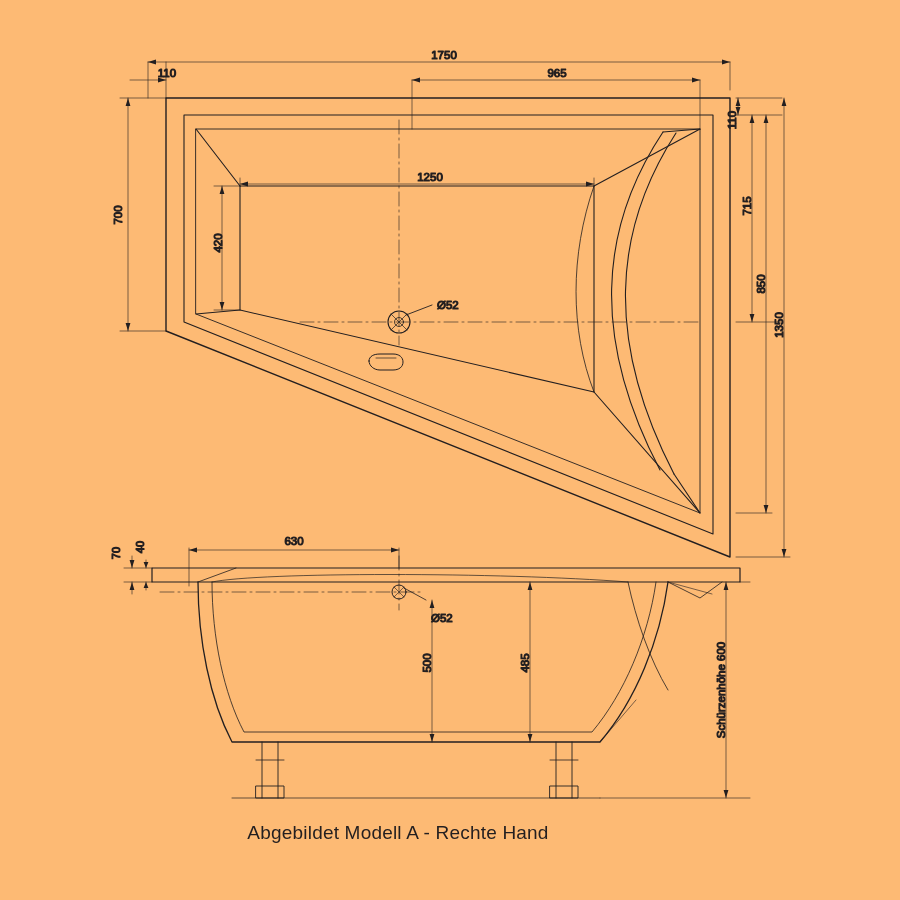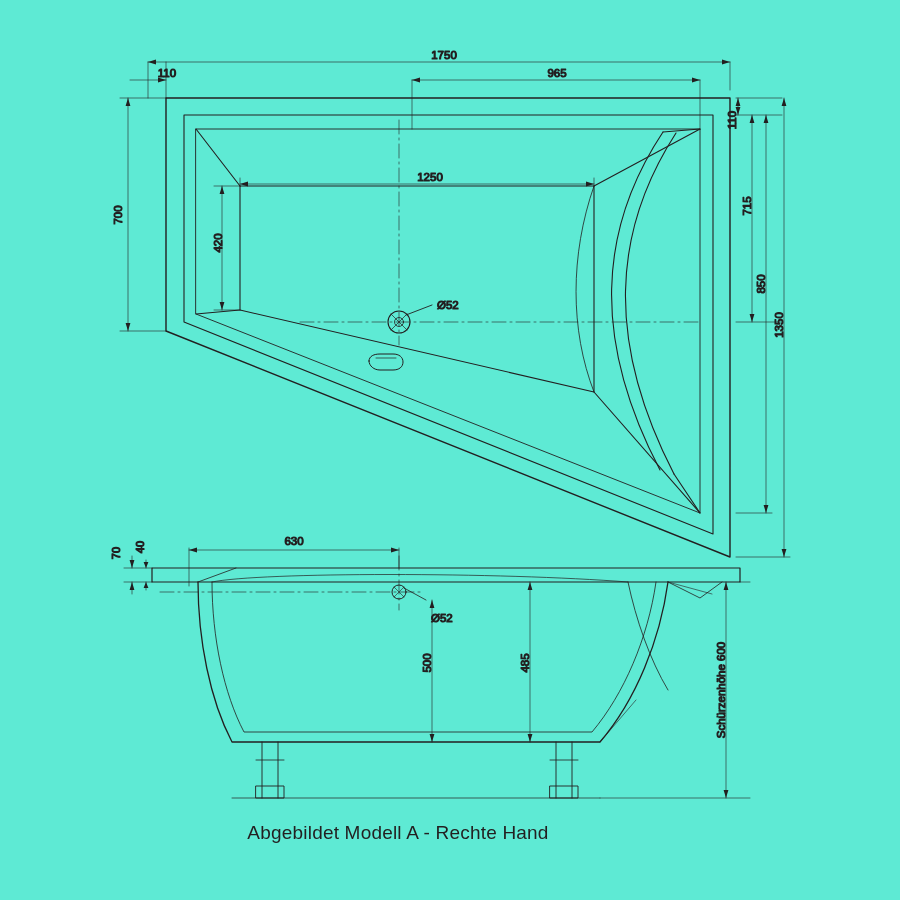--- a/index.html
+++ b/index.html
@@ -7,21 +7,21 @@
     padding: 0;
     background: #ffffff;
   }
   body {
     font-family: "Liberation Sans", sans-serif;
   }
   #stage {
     position: relative;
     width: 900px;
     height: 900px;
-    background: #5eead4;
+    background: #fdba74;
     overflow: hidden;
   }
   #drawing {
     position: absolute;
     left: 0;
     top: 0;
     width: 900px;
     height: 900px;
   }
   .caption {

